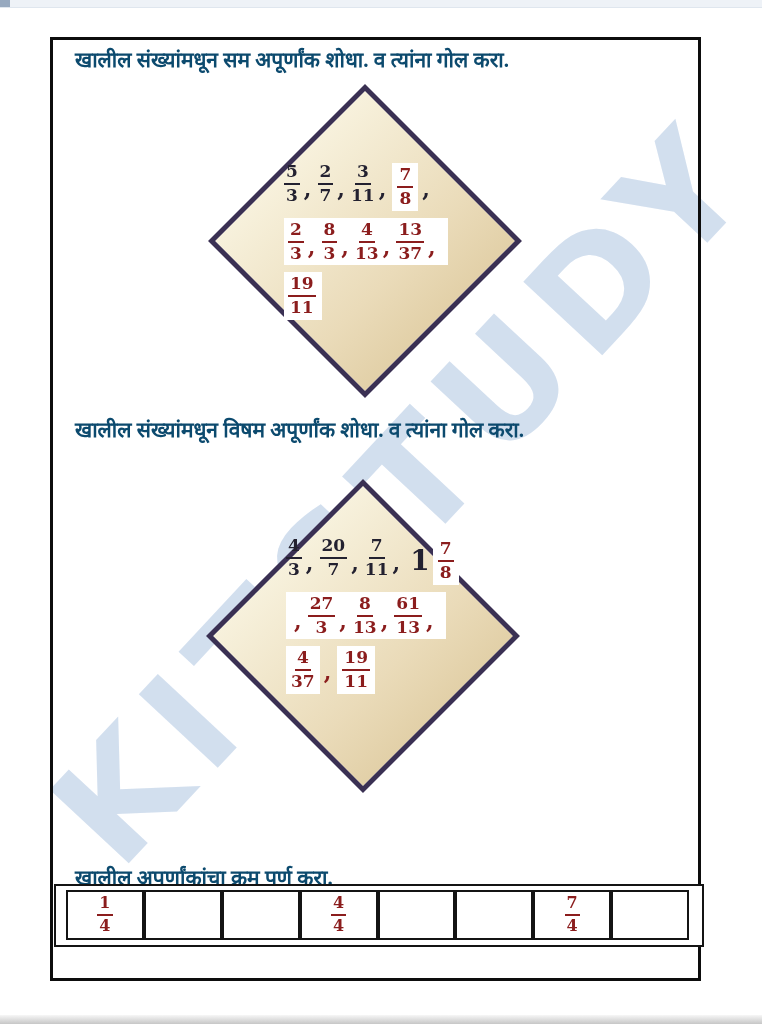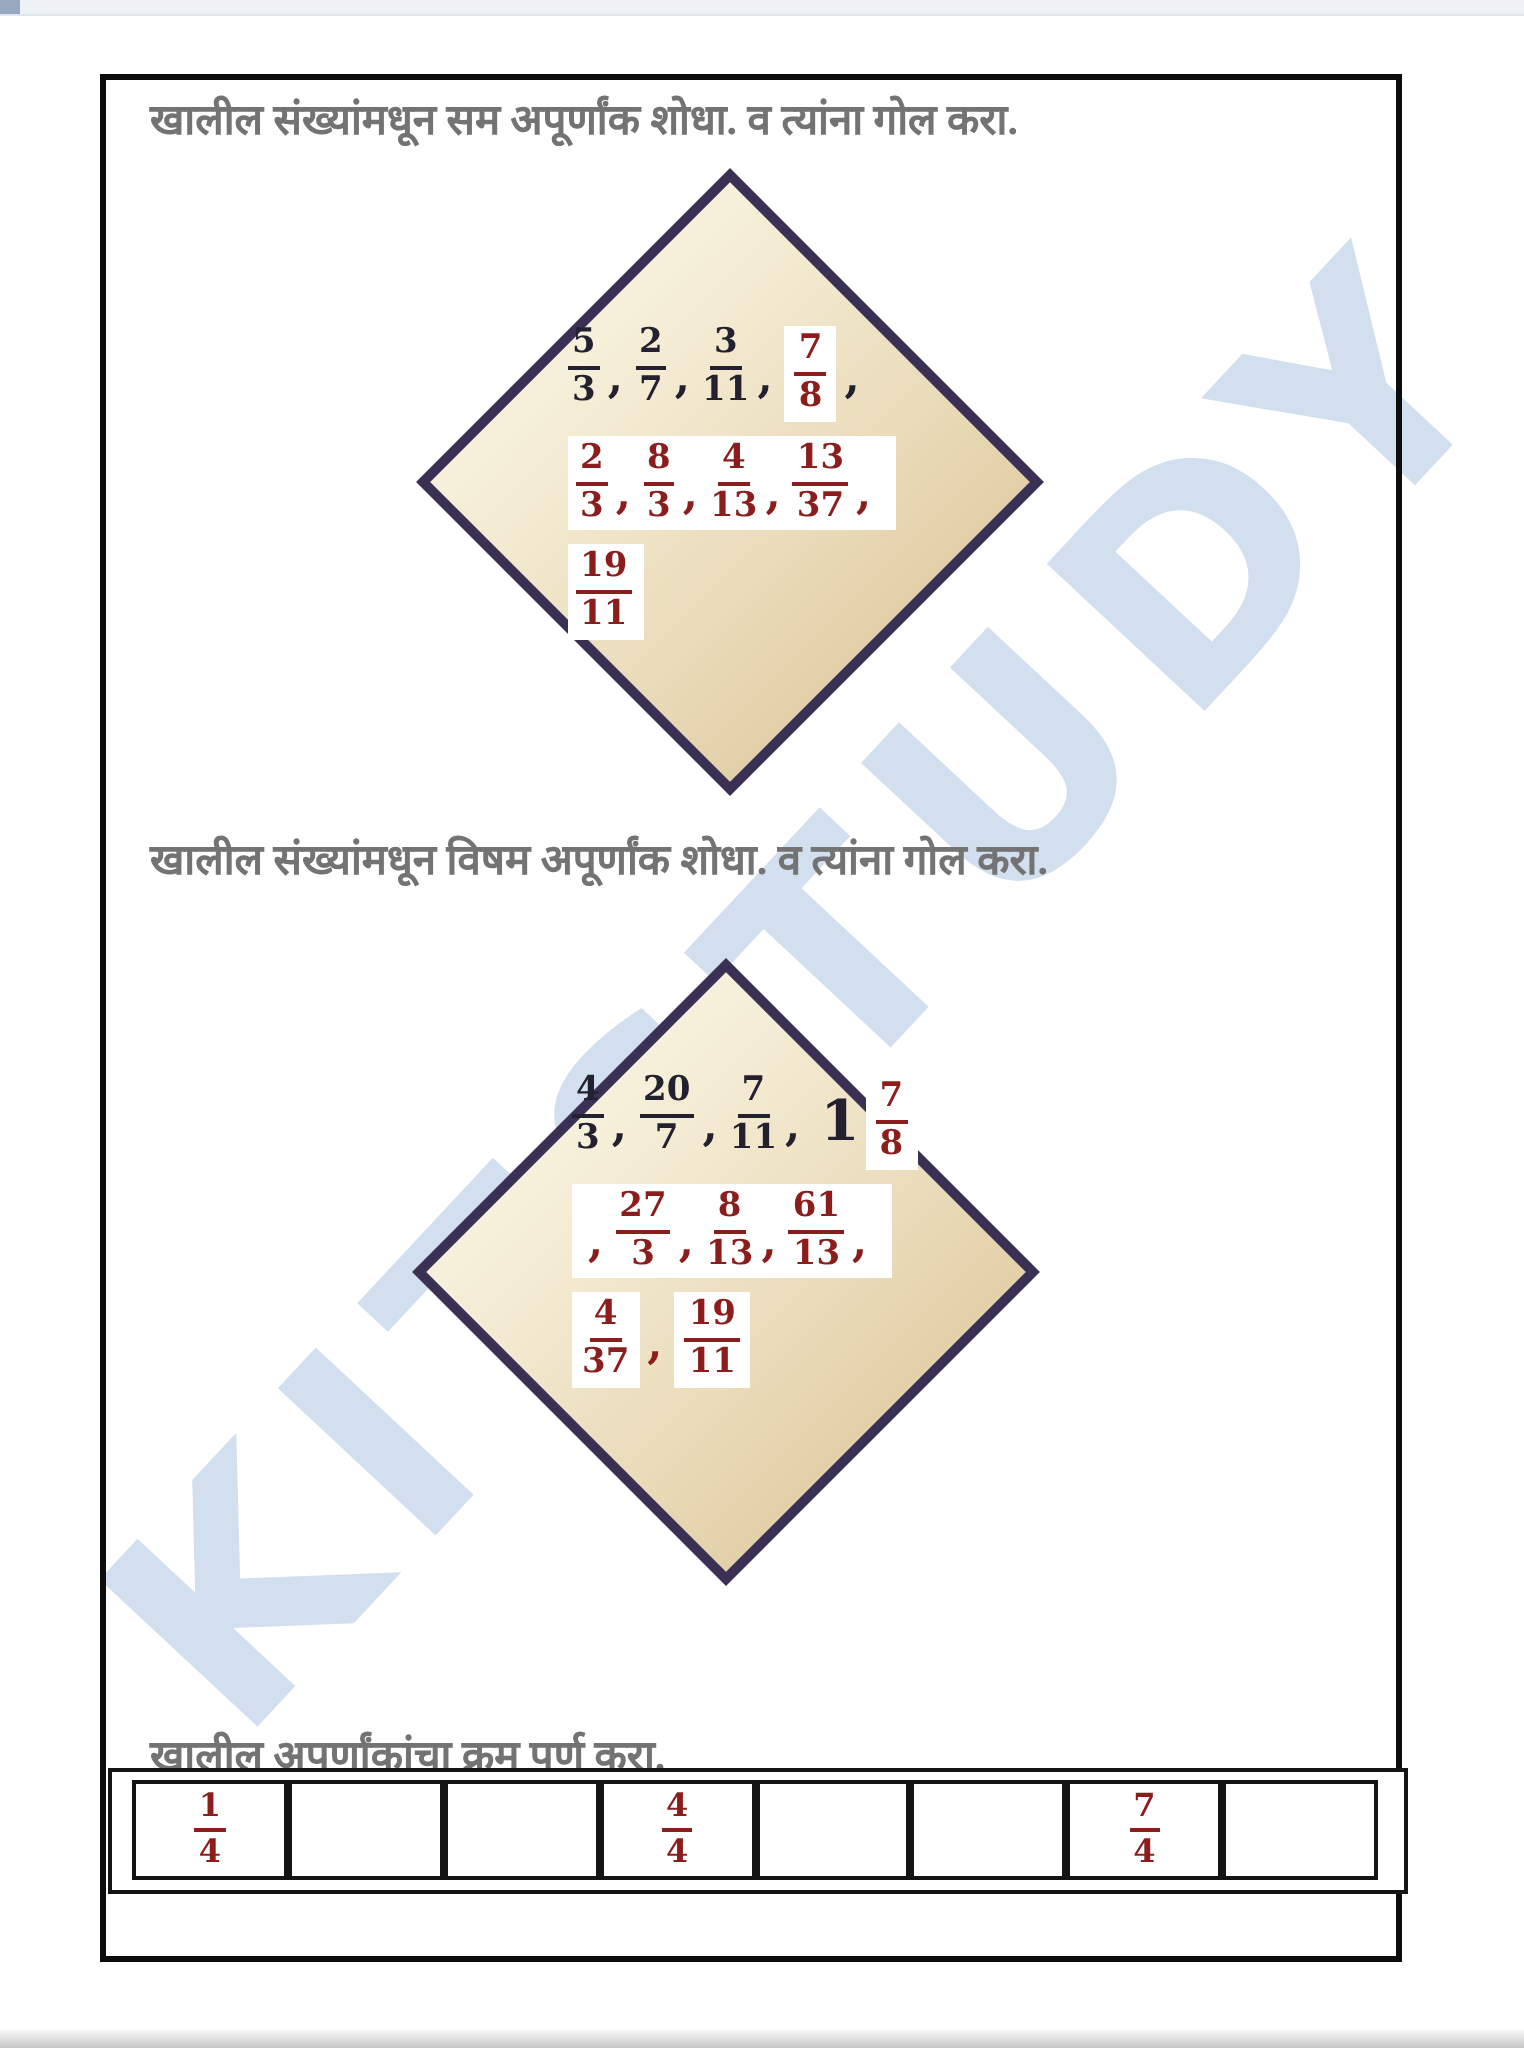--- a/index.html
+++ b/index.html
@@ -18,21 +18,21 @@
     font-size:148px; letter-spacing:16px; line-height:1;
     color:#cbdaec; opacity:0.85; white-space:nowrap;
   }
 
   .frame {
     position:absolute; left:50px; top:37px; width:651px; height:944px;
     border:3px solid #0d0d0d; z-index:2; pointer-events:none; box-sizing:border-box;
   }
 
   .heading {
-    position:absolute; z-index:3; color:#737373; font-weight:bold; font-size:21px;
+    position:absolute; z-index:3; color:#0c4a6e; font-weight:bold; font-size:21px;
     font-family:"Liberation Serif","DejaVu Sans",serif; white-space:nowrap;
   }
   #h1 { left:75px; top:45px; }
   #h2 { left:75px; top:415px; }
   #h3 { left:75px; top:815px;margin-top:48px; }
 
   .diamond {
     position:absolute; width:222px; height:222px; z-index:2;
     transform:rotate(45deg); border:5px solid #3a3053; box-sizing:border-box;
     background:linear-gradient(90deg,#f7f1dc 0%,#eadbb9 70%,#e2d0a8 100%);

